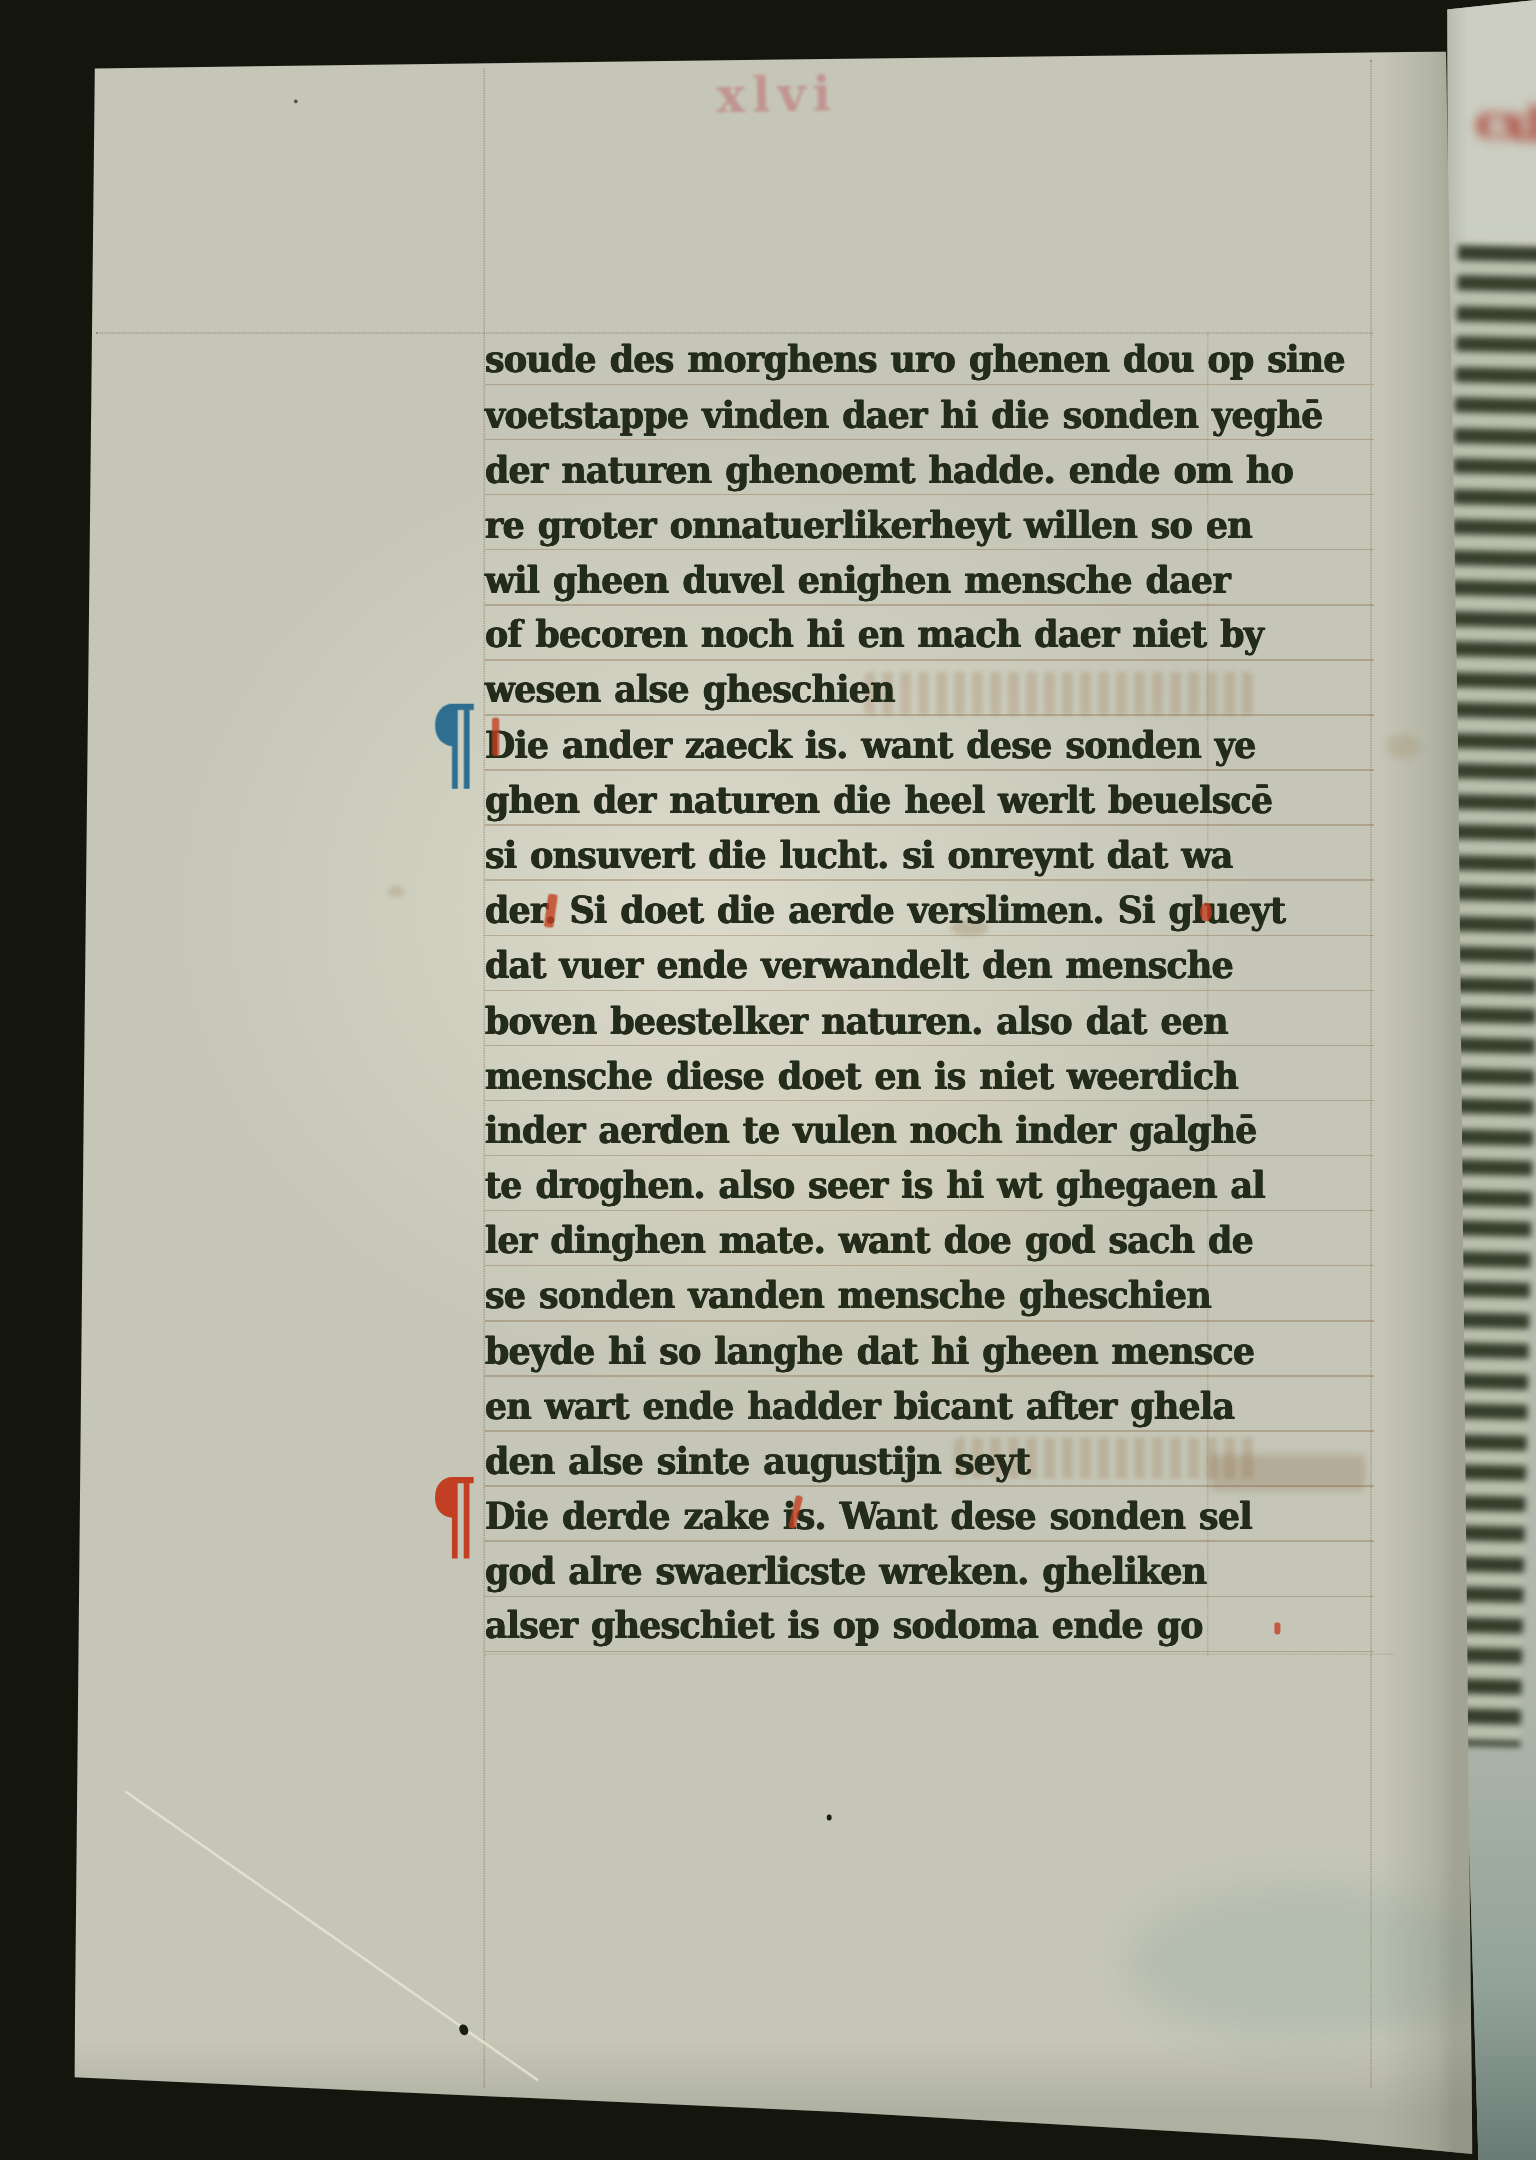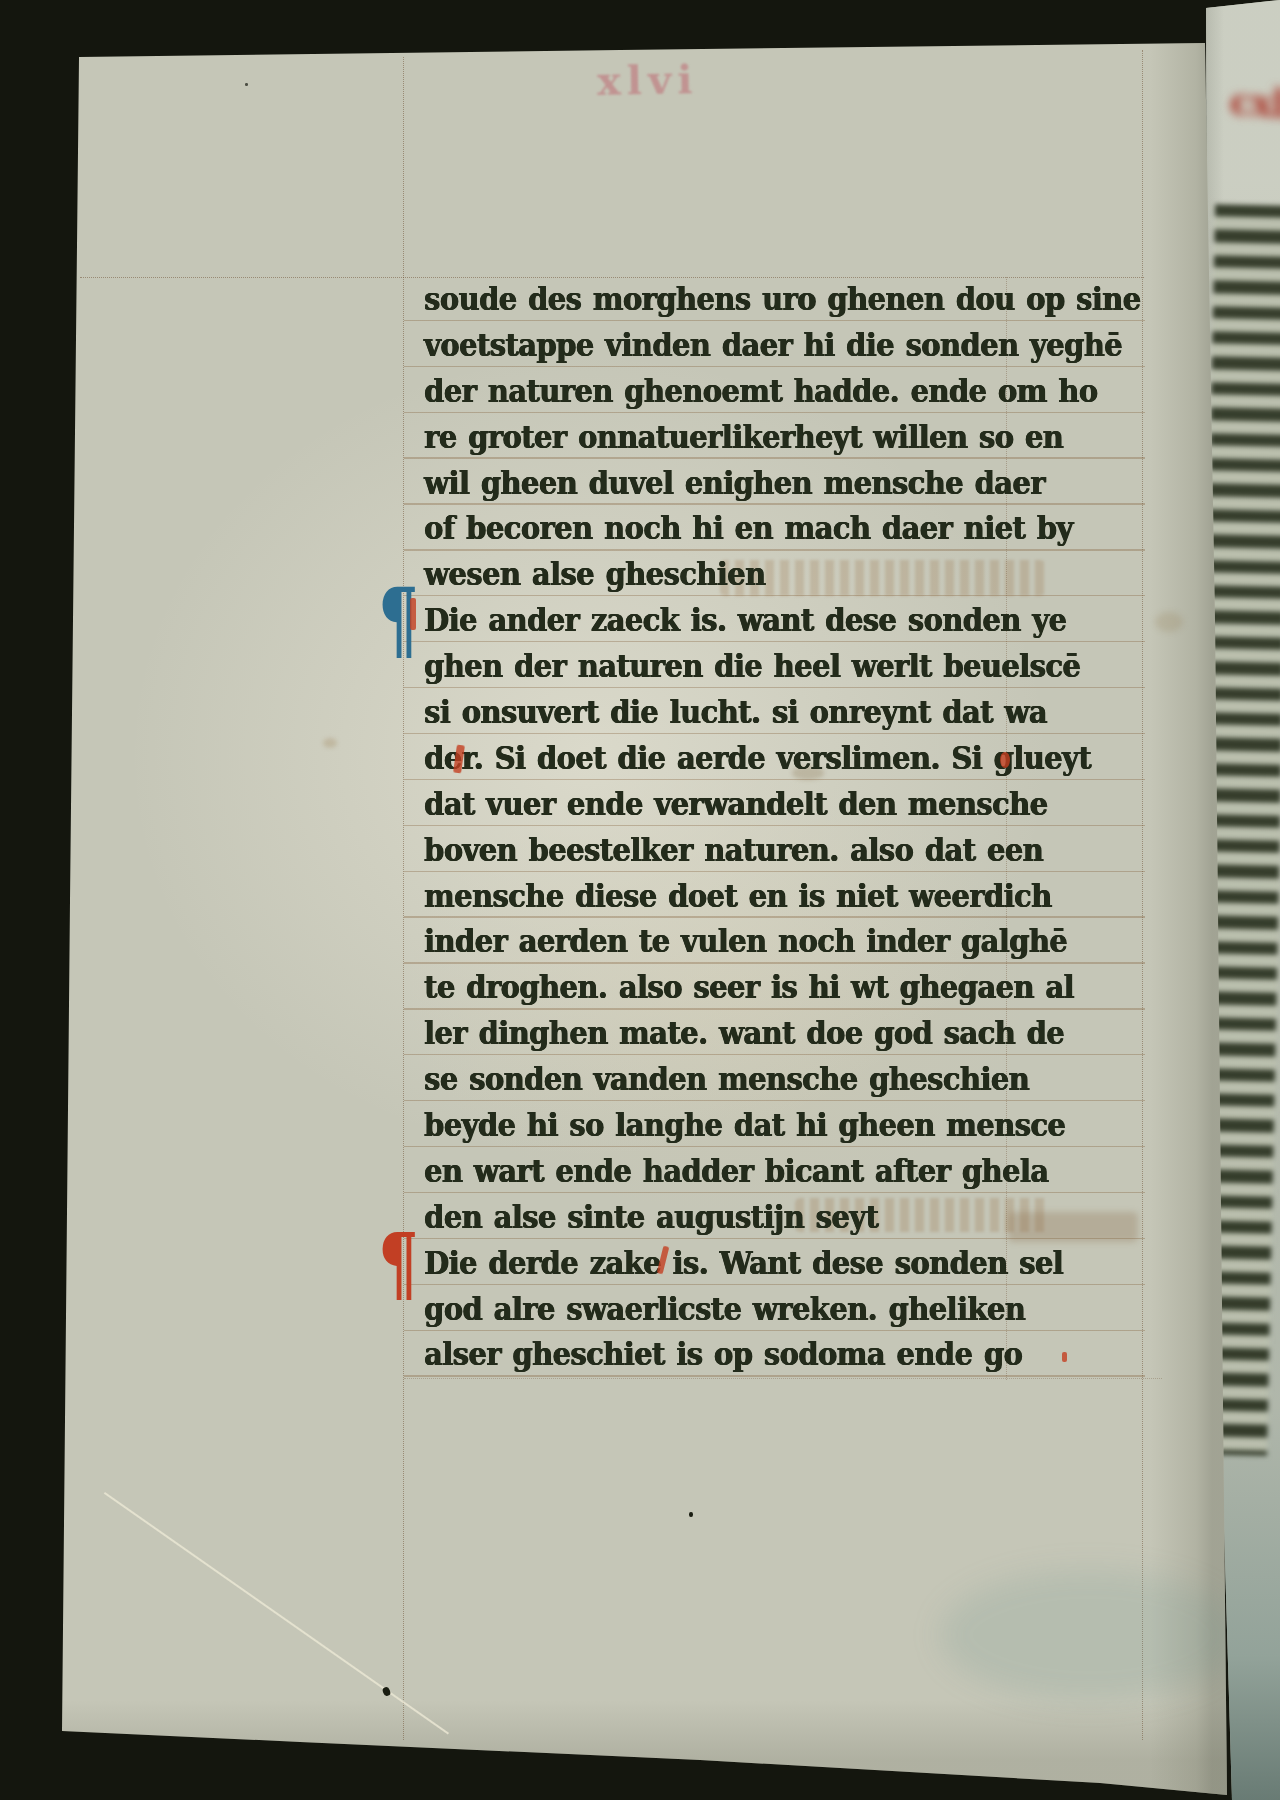--- a/index.html
+++ b/index.html
@@ -51,21 +51,21 @@
   .rule.v{border-left:1px dotted rgba(92,58,26,.42);width:0;}
   .rule.h{border-top:1px dotted rgba(92,58,26,.42);height:0;}
   .ruling-grid{
     position:absolute;left:404px;top:276px;width:741px;height:1108px;
     background:repeating-linear-gradient(to bottom,
       transparent 0 43.8px,
       rgba(120,80,40,.30) 43.8px 45px,
       transparent 45px 45.9px);
   }
   
-  .text-block{position:absolute;left:424px;top:278px;width:660px;}
+  .text-block{position:absolute;left:404px;top:278px;width:660px;}
   .ms-line{
     position:relative;height:45.9px;line-height:45.9px;white-space:nowrap;
     font-size:29px;font-weight:700;color:#232b1b;
     letter-spacing:-0.6px;word-spacing:2px;
     text-shadow:0.6px 0 currentColor,-0.3px 0 currentColor;
     transform:scaleY(1.07);transform-origin:50% 60%;
   }
   .pilcrow{
     position:absolute;left:-46px;top:-8px;height:auto;
     font-size:64px;line-height:60px;font-weight:700;

